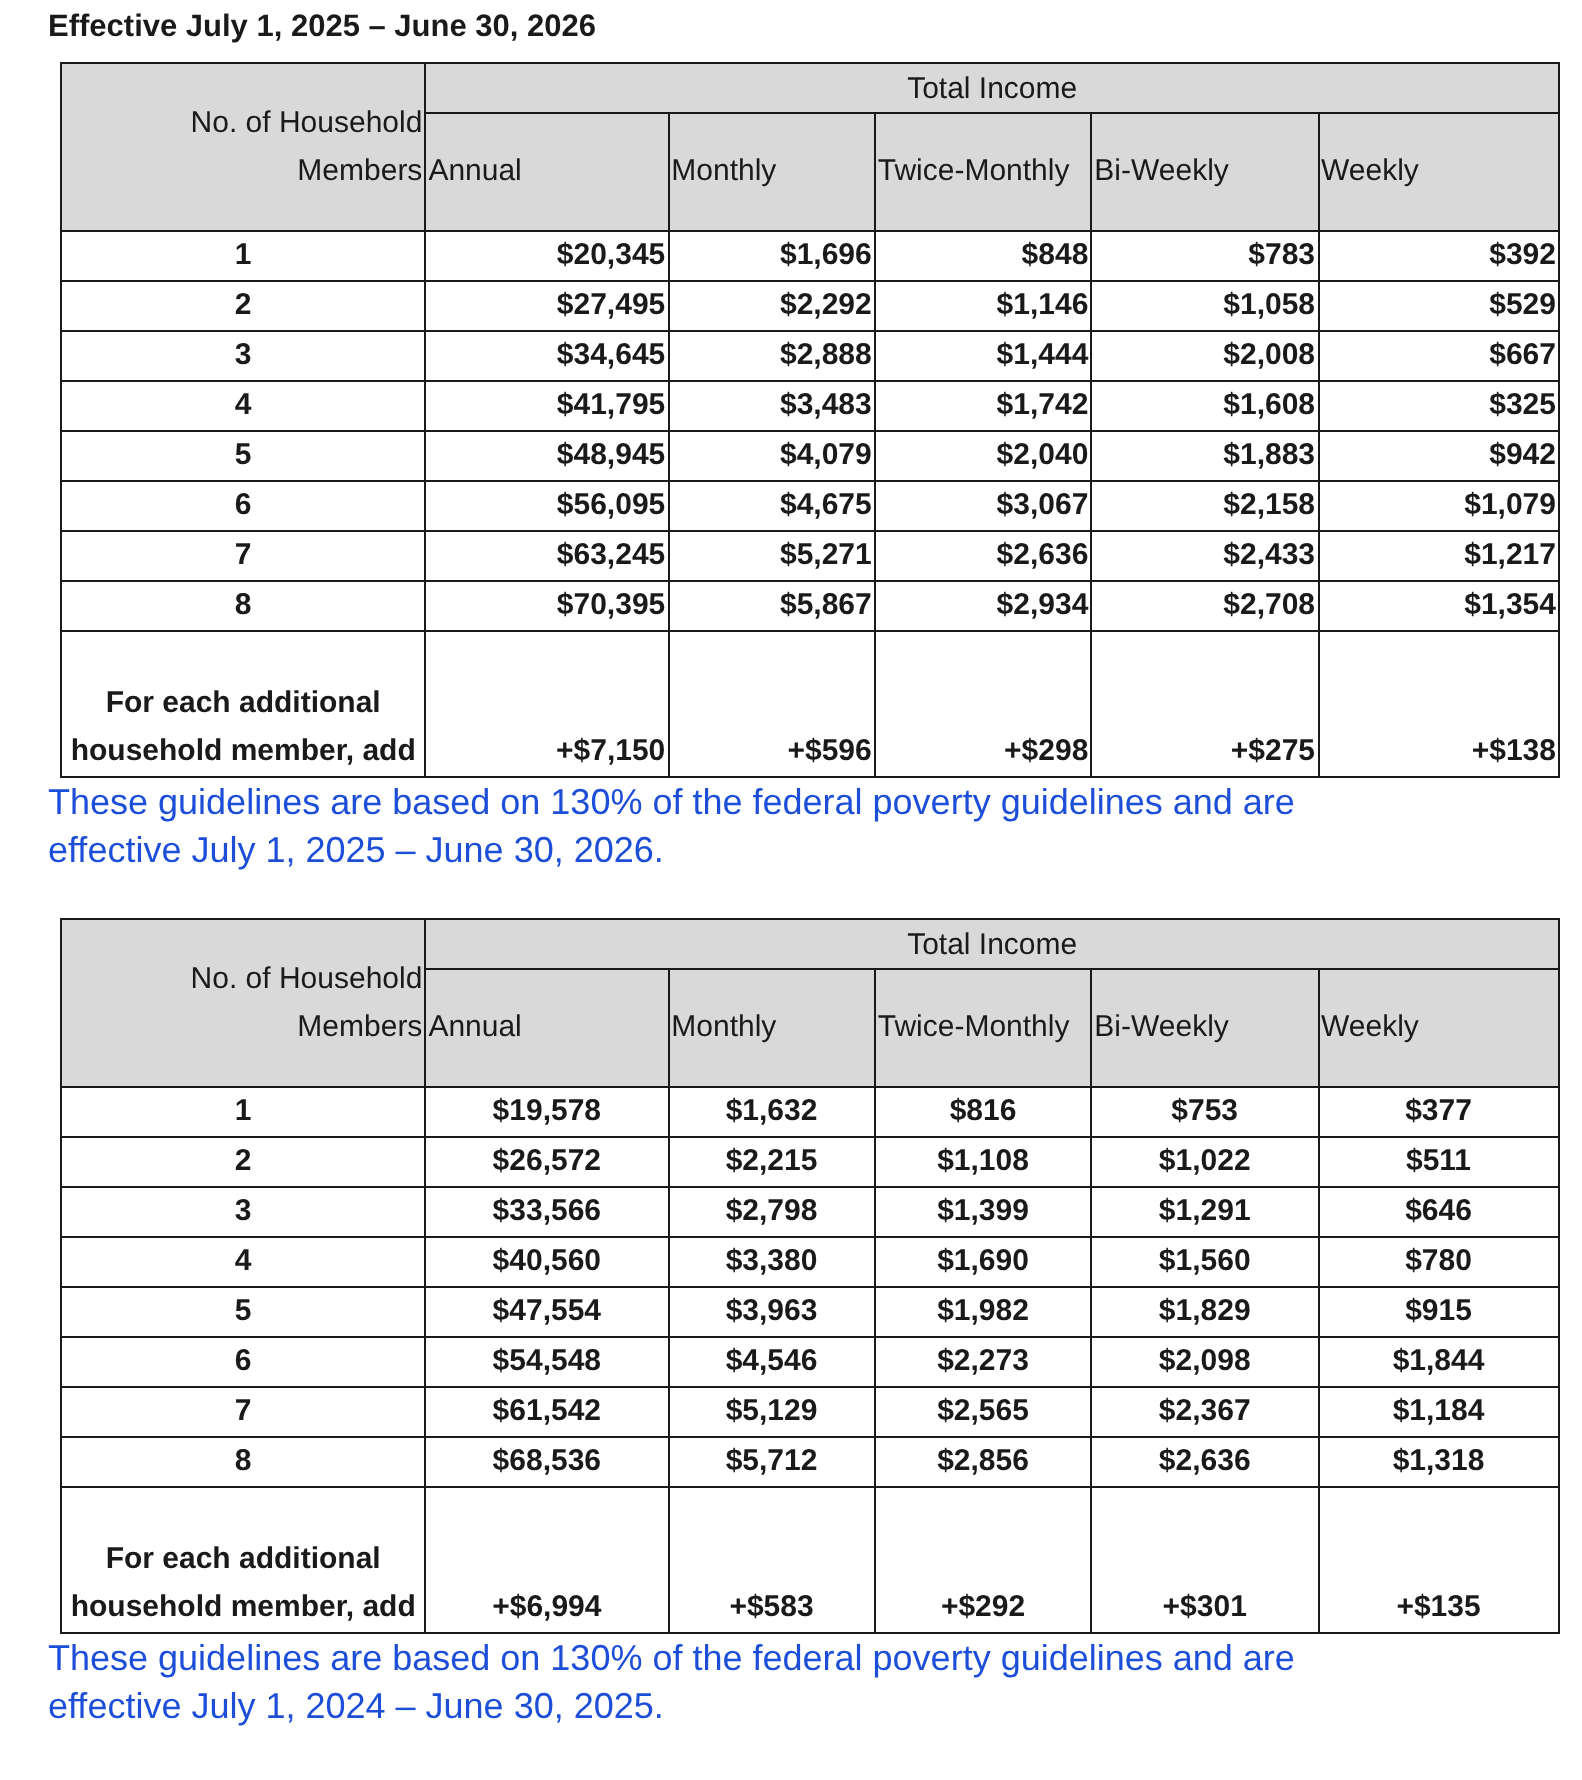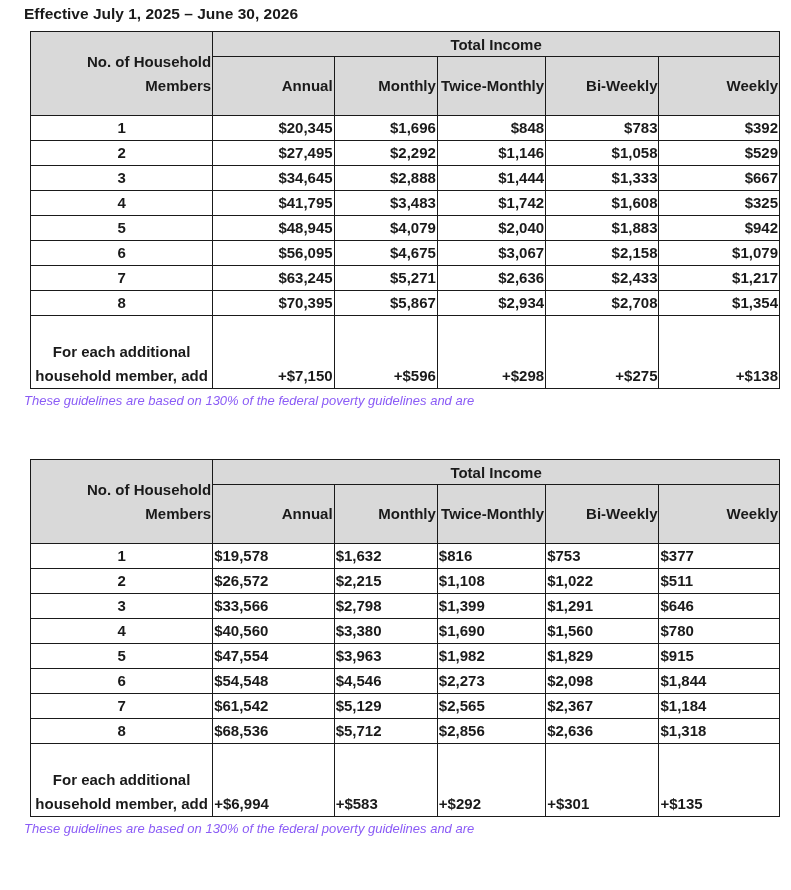--- a/index.html
+++ b/index.html
@@ -34,66 +34,65 @@
       table-layout: fixed;
       font-size: 15px;
       font-weight: bold;
     }
     table.income th, table.income td {
       border: 1px solid #1a1a1a;
       padding: 0 1px;
     }
     table.income th {
       background: #d9d9d9;
-      font-weight: bold;
+      font-weight: normal;
     }
     .col-members { width: 180px; }
     .col-annual  { width: 120px; }
     .col-monthly { width: 102px; }
     .col-twice   { width: 107px; }
     .col-biweekly{ width: 112px; }
     .col-weekly  { width: 119px; }
     th.members-head {
       text-align: right;
       vertical-align: middle;
       line-height: 24px;
       padding-left: 0;
     }
     th.total-head {
       height: 24px;
       text-align: center;
     }
     th.sub-head {
       height: 58px;
-      text-align: right;
+      text-align: left;
       line-height: 24px;
     }
     tbody td {
       height: 24px;
       line-height: 24px;
       white-space: nowrap;
     }
     td.members-cell { text-align: center; }
     .t2025 td.val { text-align: right; }
-    .t2024 td.val { text-align: left; }
+    .t2024 td.val { text-align: center; }
     tr.add-row td {
       vertical-align: bottom;
       line-height: 24px;
       height: 72px;
     }
     tr.add-row td.members-cell {
       white-space: normal;
       padding: 0 0;
     }
     .note {
-      font-style: italic;
-      font-size: 13px;
+      font-size: 18px;
       line-height: 24px;
       margin: 0;
-      color: #8b5cf6;
+      color: #1d4ed8;
     }
   </style>
 </head>
 <body>
 
 <div class="section" id="section-2025">
   <div class="section-title">Effective July 1, 2025 – June 30, 2026</div>
   <table class="income t2025">
     <colgroup>
       <col class="col-members">
@@ -131,21 +130,21 @@
           <td class="val">$2,292</td>
           <td class="val">$1,146</td>
           <td class="val">$1,058</td>
           <td class="val">$529</td>
         </tr>
         <tr>
           <td class="members-cell">3</td>
           <td class="val">$34,645</td>
           <td class="val">$2,888</td>
           <td class="val">$1,444</td>
-          <td class="val">$1,333</td>
+          <td class="val">$2,008</td>
           <td class="val">$667</td>
         </tr>
         <tr>
           <td class="members-cell">4</td>
           <td class="val">$41,795</td>
           <td class="val">$3,483</td>
           <td class="val">$1,742</td>
           <td class="val">$1,608</td>
           <td class="val">$325</td>
         </tr>
@@ -186,20 +185,21 @@
           <td class="val">+$7,150</td>
           <td class="val">+$596</td>
           <td class="val">+$298</td>
           <td class="val">+$275</td>
           <td class="val">+$138</td>
         </tr>
       </tbody>
   </table>
   <p class="note">
     <span>These guidelines are based on 130% of the federal poverty guidelines and are</span><br>
+    <span>effective July 1, 2025 – June 30, 2026.</span>
   </p>
 </div>
 
 <div class="section" id="section-2024">
   <table class="income t2024">
     <colgroup>
       <col class="col-members">
         <col class="col-annual">
         <col class="col-monthly">
         <col class="col-twice">
@@ -289,14 +289,15 @@
           <td class="val">+$6,994</td>
           <td class="val">+$583</td>
           <td class="val">+$292</td>
           <td class="val">+$301</td>
           <td class="val">+$135</td>
         </tr>
       </tbody>
   </table>
   <p class="note">
     <span>These guidelines are based on 130% of the federal poverty guidelines and are</span><br>
+    <span>effective July 1, 2024 – June 30, 2025.</span>
   </p>
 </div>
 
 </body></html>

